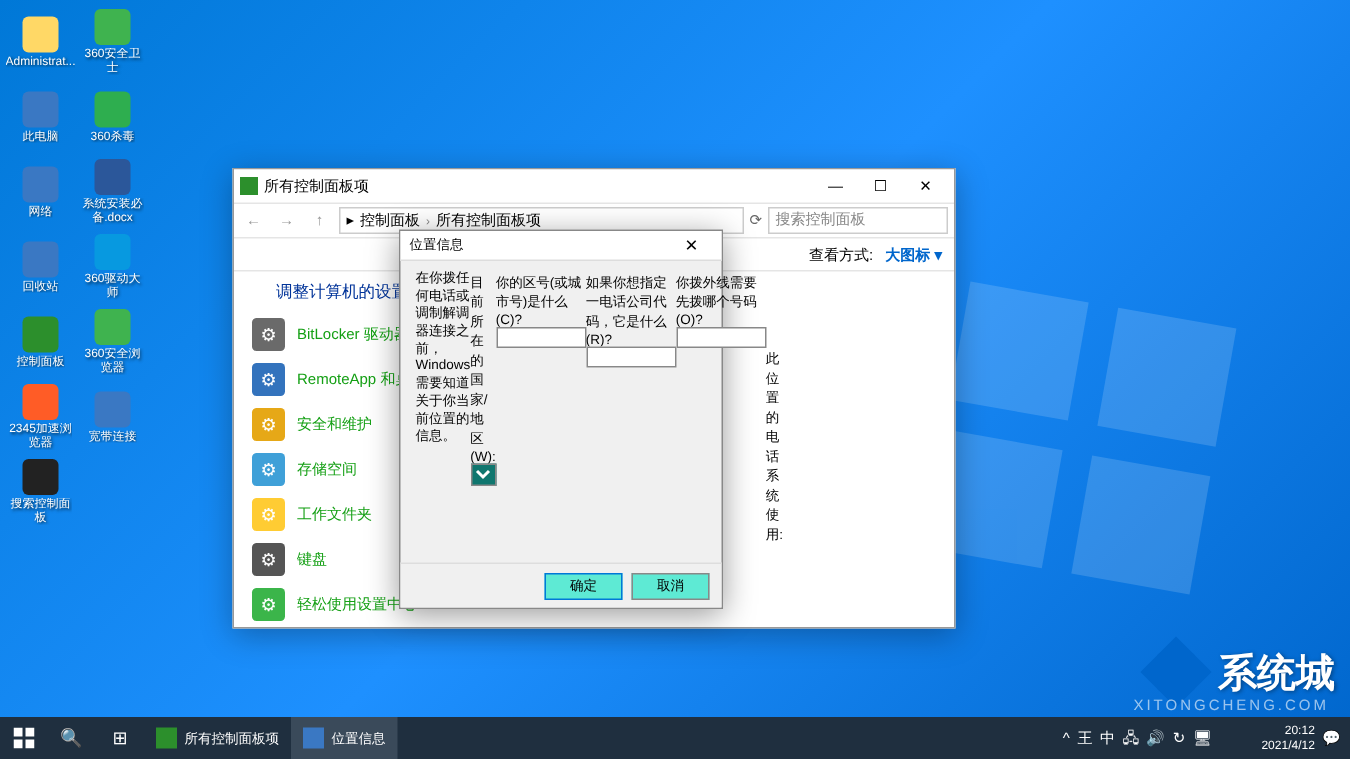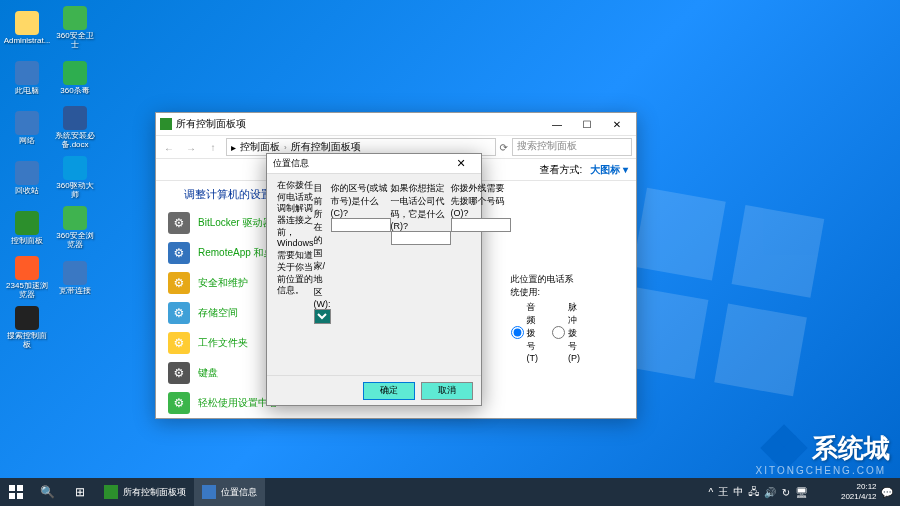--- a/index.html
+++ b/index.html
@@ -225,30 +225,20 @@
         <input type="text" value="" style="">
       </div>
 
       <div class="field">
         <label>你拨外线需要先拨哪个号码(O)?</label>
         <input type="text" value="" style="">
       </div>
 
       <div class="field" style="margin-top:auto">
         <label>此位置的电话系统使用:</label>
-        <div class="radiorow">
-          <label>
-              <input type="radio" name="dial" checked="" style=""> 
-              <span>音频拨号(T)</span>
-            </label>
-          <label>
-              <input type="radio" name="dial" style=""> 
-              <span>脉冲拨号(P)</span>
-            </label>
-        </div>
       </div>
     </div>
     <div class="dlg-btns">
       <button class="primary">确定</button>
       <button>取消</button>
     </div>
   </div>
 
   <div class="watermark">
     <div class="logo">

